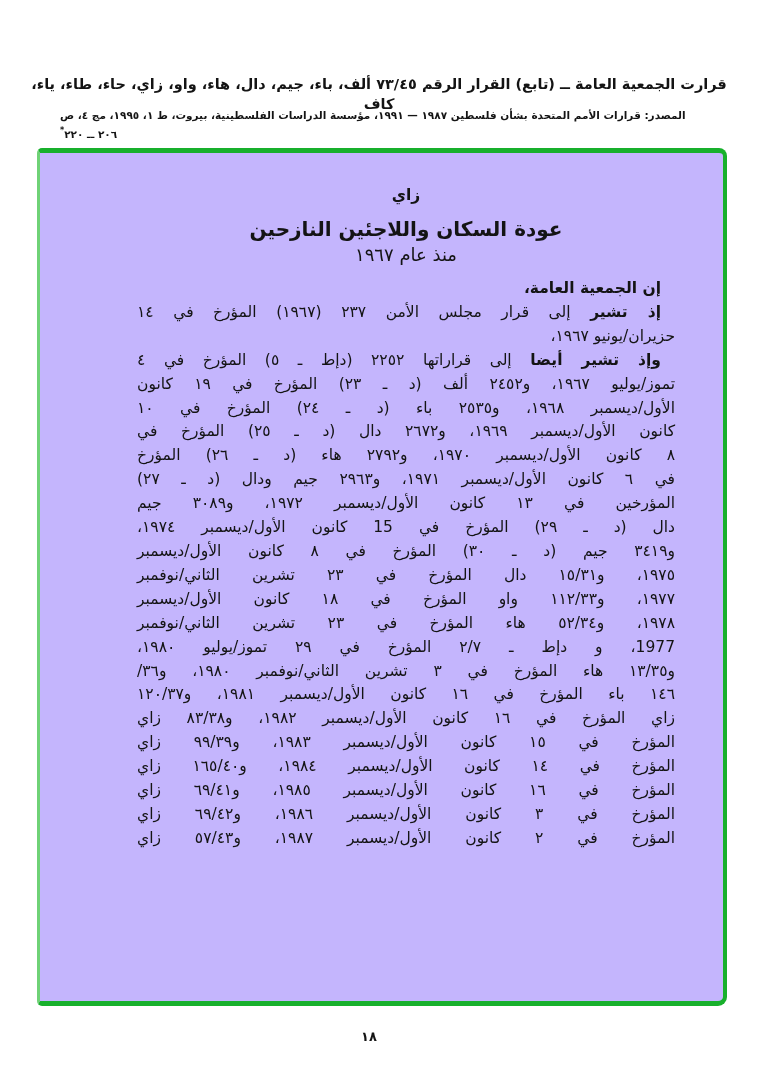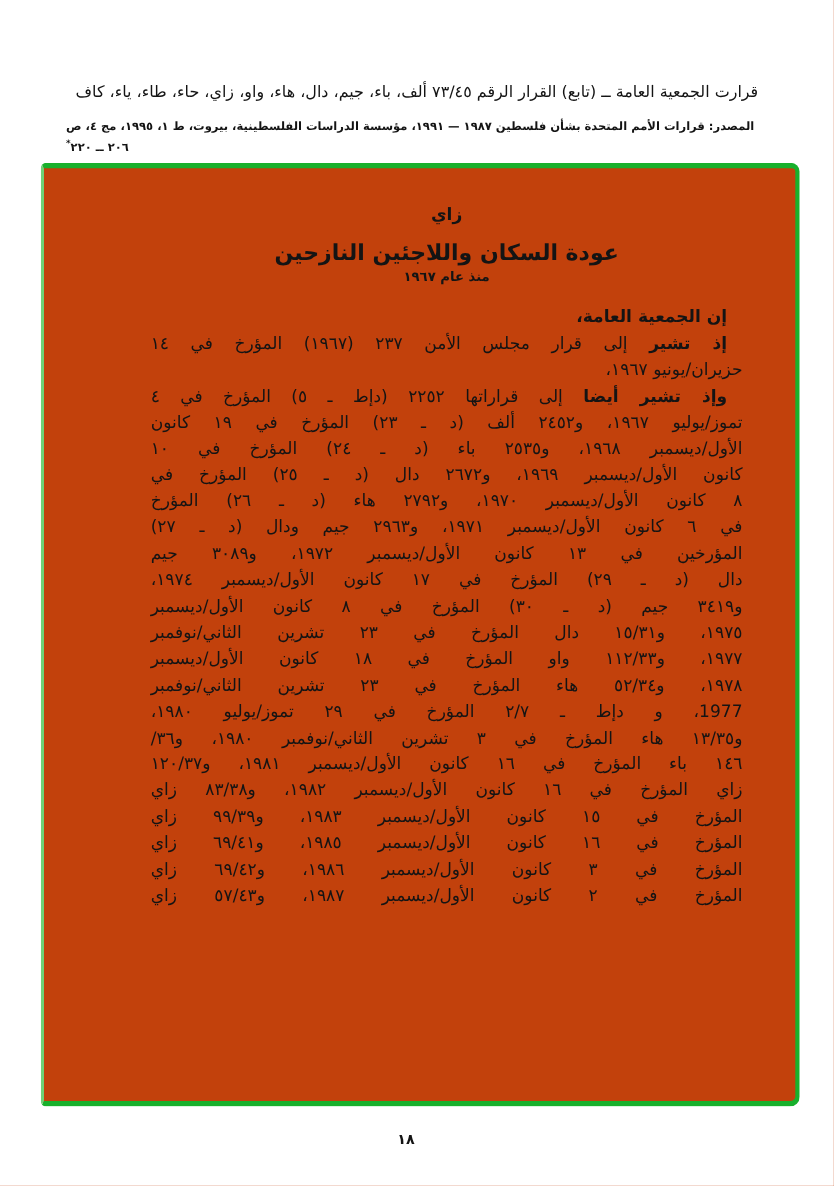--- a/index.html
+++ b/index.html
@@ -7,53 +7,53 @@
     width:758px; height:1078px;
     background:#ffffff;
     position:relative;
     font-family:"DejaVu Sans", sans-serif;
     color:#141414;
     overflow:hidden;
   }
   .hdr1 {
     position:absolute; top:74px; left:30px; right:30px;
     direction:rtl; text-align:center;
-    font-weight:normal; font-size:14.5px; line-height:20px;
+    font-weight:bold; font-size:14.5px; line-height:20px;
     letter-spacing:0;
   }
   .hdr2 {
     position:absolute; top:107px; left:60px; right:60px;
     direction:rtl; text-align:left;
     font-weight:bold; font-size:10.5px; line-height:16px;
   }
   .hdr2 .note-mark { vertical-align:super; font-size:8px; }
   .greenbox {
     position:absolute; left:37px; top:148px;
     width:683px; height:848px;
     border-top:5px solid #18b02c;
     border-right:4px solid #18b02c;
     border-bottom:5px solid #18b02c;
     border-left:3px solid #6fd276;
     border-radius:5px 8px 9px 5px;
-    background:#c2410c;
+    background:#c4b5fd;
   }
   .section-letter {
     position:absolute; top:33px; right:48px; left:97px;
     direction:rtl; text-align:center;
     font-weight:bold; font-size:15.5px;
   }
   .doc-title {
     position:absolute; top:64px; right:48px; left:97px;
     direction:rtl; text-align:center;
     font-weight:bold; font-size:20px;
   }
   .doc-subtitle {
     position:absolute; top:91px; right:48px; left:97px;
     direction:rtl; text-align:center;
-    font-weight:bold; font-size:12px;
+    font-weight:normal; font-size:18px;
   }
   .doc-body {
     position:absolute; top:124px; right:48px; left:97px;
   }
   .bl {
     direction:rtl;
     text-align:right;
     font-size:15.5px;
     line-height:23.9px;
     white-space:normal;
@@ -83,29 +83,30 @@
       <div class="bl ind"><b>إن الجمعية العامة،</b></div>
       <div class="bl j ind"><b>إذ تشير</b> إلى قرار مجلس الأمن ٢٣٧ (١٩٦٧) المؤرخ في ١٤</div>
       <div class="bl">حزيران/يونيو ١٩٦٧،</div>
       <div class="bl j ind"><b>وإذ تشير أيضا</b> إلى قراراتها ٢٢٥٢ (دإط ـ ٥) المؤرخ في ٤</div>
       <div class="bl j">تموز/يوليو ١٩٦٧، و٢٤٥٢ ألف (د ـ ٢٣) المؤرخ في ١٩ كانون</div>
       <div class="bl j">الأول/ديسمبر ١٩٦٨، و٢٥٣٥ باء (د ـ ٢٤) المؤرخ في ١٠</div>
       <div class="bl j">كانون الأول/ديسمبر ١٩٦٩، و٢٦٧٢ دال (د ـ ٢٥) المؤرخ في</div>
       <div class="bl j">٨ كانون الأول/ديسمبر ١٩٧٠، و٢٧٩٢ هاء (د ـ ٢٦) المؤرخ</div>
       <div class="bl j">في ٦ كانون الأول/ديسمبر ١٩٧١، و٢٩٦٣ جيم ودال (د ـ ٢٧)</div>
       <div class="bl j">المؤرخين في ١٣ كانون الأول/ديسمبر ١٩٧٢، و٣٠٨٩ جيم</div>
-      <div class="bl j">دال (د ـ ٢٩) المؤرخ في ١٧ كانون الأول/ديسمبر ١٩٧٤،</div>
+      <div class="bl j">دال (د ـ ٢٩) المؤرخ في 15 كانون الأول/ديسمبر ١٩٧٤،</div>
       <div class="bl j">و٣٤١٩ جيم (د ـ ٣٠) المؤرخ في ٨ كانون الأول/ديسمبر</div>
       <div class="bl j">١٩٧٥، و١٥/٣١ دال المؤرخ في ٢٣ تشرين الثاني/نوفمبر</div>
       <div class="bl j">١٩٧٧، و١١٢/٣٣ واو المؤرخ في ١٨ كانون الأول/ديسمبر</div>
       <div class="bl j">١٩٧٨، و٥٢/٣٤ هاء المؤرخ في ٢٣ تشرين الثاني/نوفمبر</div>
       <div class="bl j">1977، و دإط ـ ٢/٧ المؤرخ في ٢٩ تموز/يوليو ١٩٨٠،</div>
       <div class="bl j">و١٣/٣٥ هاء المؤرخ في ٣ تشرين الثاني/نوفمبر ١٩٨٠، و٣٦/</div>
       <div class="bl j">١٤٦ باء المؤرخ في ١٦ كانون الأول/ديسمبر ١٩٨١، و١٢٠/٣٧</div>
       <div class="bl j">زاي المؤرخ في ١٦ كانون الأول/ديسمبر ١٩٨٢، و٨٣/٣٨ زاي</div>
       <div class="bl j">المؤرخ في ١٥ كانون الأول/ديسمبر ١٩٨٣، و٩٩/٣٩ زاي</div>
+      <div class="bl j">المؤرخ في ١٤ كانون الأول/ديسمبر ١٩٨٤، و١٦٥/٤٠ زاي</div>
       <div class="bl j">المؤرخ في ١٦ كانون الأول/ديسمبر ١٩٨٥، و٦٩/٤١ زاي</div>
       <div class="bl j">المؤرخ في ٣ كانون الأول/ديسمبر ١٩٨٦، و٦٩/٤٢ زاي</div>
       <div class="bl j">المؤرخ في ٢ كانون الأول/ديسمبر ١٩٨٧، و٥٧/٤٣ زاي</div>
     </div>
 </div>
 
 <div class="pagenum">١٨</div>
 
 </body></html>

